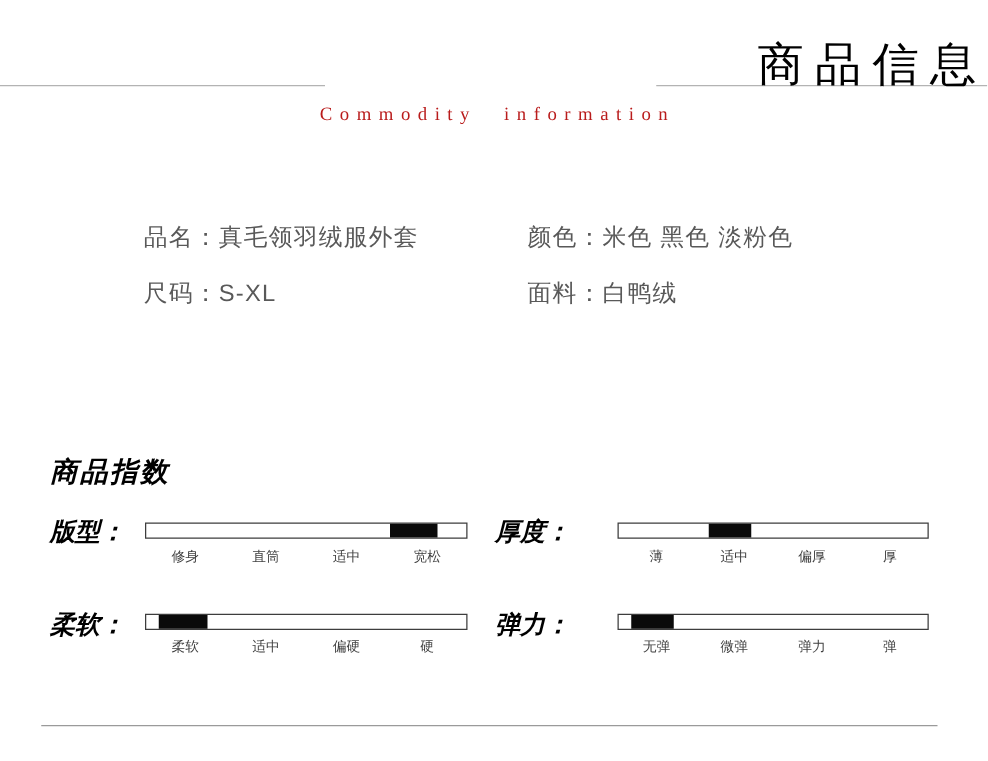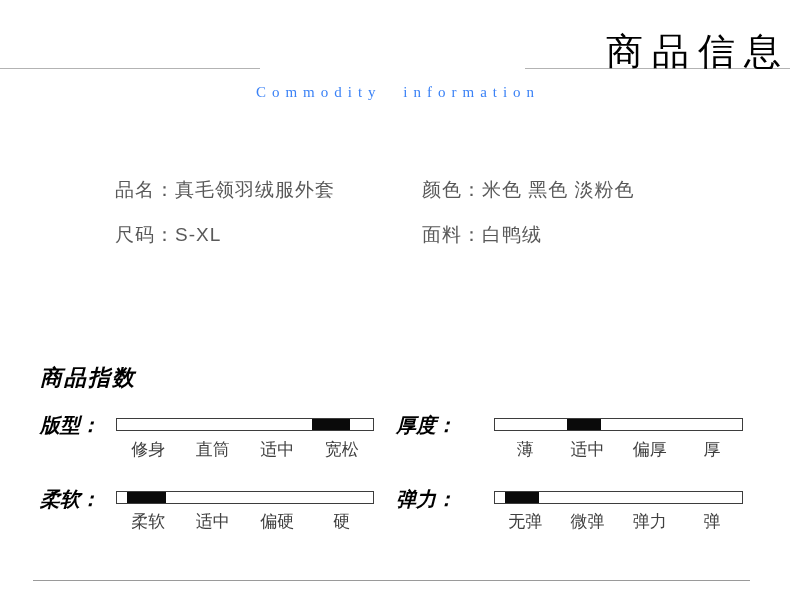--- a/index.html
+++ b/index.html
@@ -34,21 +34,21 @@
     white-space: nowrap;
   }
   .page-subtitle {
     position: absolute;
     top: 84px;
     left: 0;
     width: 100%;
     text-align: center;
     font-family: "Liberation Serif", "DejaVu Serif", serif;
     font-size: 15px;
-    color: #3b82f6;
+    color: #b91c1c;
     letter-spacing: 6px;
     word-spacing: 12px;
     text-indent: 6px;
     white-space: nowrap;
   }
   .info-cell {
     position: absolute;
     font-size: 19px;
     color: var(--text-secondary, #595959);
     white-space: nowrap;
@@ -85,21 +85,21 @@
   }
   .slider-marker {
     position: absolute;
     top: 0;
     bottom: 0;
     background: var(--marker, #0a0a0a);
   }
   .slider-scale {
     position: absolute;
     display: flex;
-    font-size: 17px;
+    font-size: 11px;
     color: #3f3f3f;
   }
   .slider-scale span {
     flex: 0 0 25%;
     text-align: center;
     white-space: nowrap;
   }
   
   .sl-row1 .slider-title { top: 412px; }
   .sl-row1 .slider-bar   { top: 418px; }

